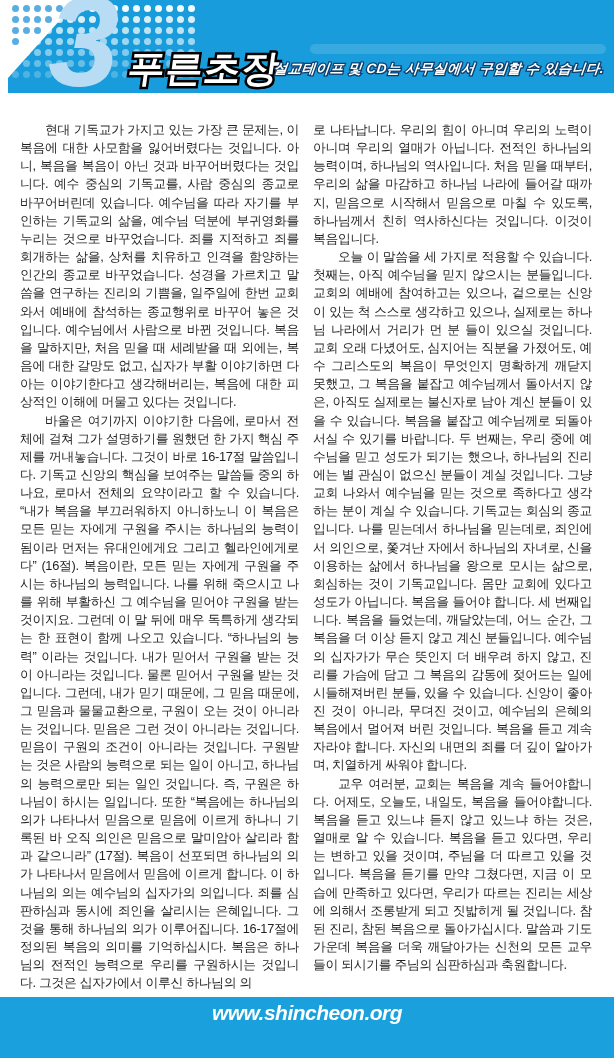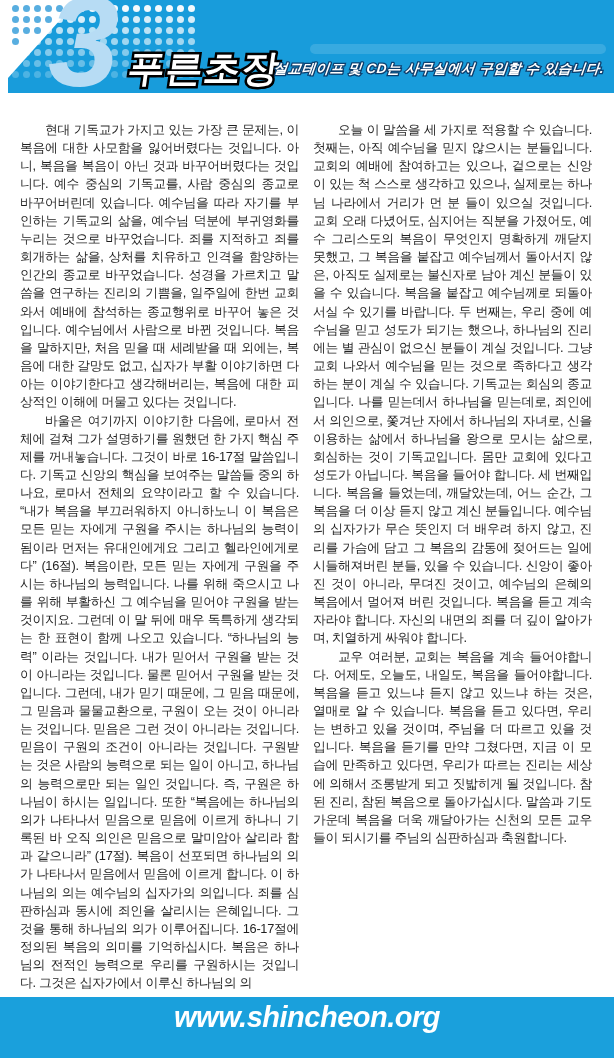--- a/index.html
+++ b/index.html
@@ -47,21 +47,21 @@
     margin:0;font-size:12.8px;line-height:18.15px;color:#1f1f1f;
     text-align:justify;word-break:break-all;letter-spacing:-0.3px;
   }
   .para.indent{text-indent:25px;}
   
   .footer{
     position:absolute;left:0;bottom:0;width:614px;height:61px;
     display:flex;justify-content:center;align-items:flex-start;
   }
   .footer-url{
-    margin-top:4px;font-size:29px;font-weight:bold;font-style:italic;
+    margin-top:4px;font-size:21px;font-weight:bold;font-style:italic;
     color:#ffffff;letter-spacing:-0.5px;
   }
 </style>
 </head>
 <body>
 
 <div class="header">
   <div class="band" style="background: linear-gradient(rgb(24, 156, 219), rgb(24, 156, 219));">
     <div class="wedge"></div>
   </div>
@@ -191,20 +191,21 @@
   <div class="tagline-bar"></div>
   <div class="tagline">설교테이프 및 CD는 사무실에서 구입할 수 있습니다.</div>
 </div>
 
 <div class="content">
   <div class="col">
       <p class="para indent" style="color: rgb(31, 31, 31);">현대 기독교가 가지고 있는 가장 큰 문제는, 이 복음에 대한 사모함을 잃어버렸다는 것입니다. 아니, 복음을 복음이 아닌 것과 바꾸어버렸다는 것입니다. 예수 중심의 기독교를, 사람 중심의 종교로 바꾸어버린데 있습니다. 예수님을 따라 자기를 부인하는 기독교의 삶을, 예수님 덕분에 부귀영화를 누리는 것으로 바꾸었습니다. 죄를 지적하고 죄를 회개하는 삶을, 상처를 치유하고 인격을 함양하는 인간의 종교로 바꾸었습니다. 성경을 가르치고 말씀을 연구하는 진리의 기쁨을, 일주일에 한번 교회 와서 예배에 참석하는 종교행위로 바꾸어 놓은 것입니다. 예수님에서 사람으로 바뀐 것입니다. 복음을 말하지만, 처음 믿을 때 세례받을 때 외에는, 복음에 대한 갈망도 없고, 십자가 부활 이야기하면 다 아는 이야기한다고 생각해버리는, 복음에 대한 피상적인 이해에 머물고 있다는 것입니다.</p>
       <p class="para indent" style="color: rgb(31, 31, 31);">바울은 여기까지 이야기한 다음에, 로마서 전체에 걸쳐 그가 설명하기를 원했던 한 가지 핵심 주제를 꺼내놓습니다. 그것이 바로 16-17절 말씀입니다. 기독교 신앙의 핵심을 보여주는 말씀들 중의 하나요, 로마서 전체의 요약이라고 할 수 있습니다. “내가 복음을 부끄러워하지 아니하노니 이 복음은 모든 믿는 자에게 구원을 주시는 하나님의 능력이 됨이라 먼저는 유대인에게요 그리고 헬라인에게로다” (16절). 복음이란, 모든 믿는 자에게 구원을 주시는 하나님의 능력입니다. 나를 위해 죽으시고 나를 위해 부활하신 그 예수님을 믿어야 구원을 받는 것이지요. 그런데 이 말 뒤에 매우 독특하게 생각되는 한 표현이 함께 나오고 있습니다. “하나님의 능력” 이라는 것입니다. 내가 믿어서 구원을 받는 것이 아니라는 것입니다. 물론 믿어서 구원을 받는 것입니다. 그런데, 내가 믿기 때문에, 그 믿음 때문에, 그 믿음과 물물교환으로, 구원이 오는 것이 아니라는 것입니다. 믿음은 그런 것이 아니라는 것입니다. 믿음이 구원의 조건이 아니라는 것입니다. 구원받는 것은 사람의 능력으로 되는 일이 아니고, 하나님의 능력으로만 되는 일인 것입니다. 즉, 구원은 하나님이 하시는 일입니다. 또한 “복음에는 하나님의 의가 나타나서 믿음으로 믿음에 이르게 하나니 기록된 바 오직 의인은 믿음으로 말미암아 살리라 함과 같으니라” (17절). 복음이 선포되면 하나님의 의가 나타나서 믿음에서 믿음에 이르게 합니다. 이 하나님의 의는 예수님의 십자가의 의입니다. 죄를 심판하심과 동시에 죄인을 살리시는 은혜입니다. 그것을 통해 하나님의 의가 이루어집니다. 16-17절에 정의된 복음의 의미를 기억하십시다. 복음은 하나님의 전적인 능력으로 우리를 구원하시는 것입니다. 그것은 십자가에서 이루신 하나님의 의</p>
     </div>
   <div class="col">
+      <p class="para" style="color: rgb(31, 31, 31);">로 나타납니다. 우리의 힘이 아니며 우리의 노력이 아니며 우리의 열매가 아닙니다. 전적인 하나님의 능력이며, 하나님의 역사입니다. 처음 믿을 때부터, 우리의 삶을 마감하고 하나님 나라에 들어갈 때까지, 믿음으로 시작해서 믿음으로 마칠 수 있도록, 하나님께서 친히 역사하신다는 것입니다. 이것이 복음입니다.</p>
       <p class="para indent" style="color: rgb(31, 31, 31);">오늘 이 말씀을 세 가지로 적용할 수 있습니다. 첫째는, 아직 예수님을 믿지 않으시는 분들입니다. 교회의 예배에 참여하고는 있으나, 겉으로는 신앙이 있는 척 스스로 생각하고 있으나, 실제로는 하나님 나라에서 거리가 먼 분 들이 있으실 것입니다. 교회 오래 다녔어도, 심지어는 직분을 가졌어도, 예수 그리스도의 복음이 무엇인지 명확하게 깨닫지 못했고, 그 복음을 붙잡고 예수님께서 돌아서지 않은, 아직도 실제로는 불신자로 남아 계신 분들이 있을 수 있습니다. 복음을 붙잡고 예수님께로 되돌아서실 수 있기를 바랍니다. 두 번째는, 우리 중에 예수님을 믿고 성도가 되기는 했으나, 하나님의 진리에는 별 관심이 없으신 분들이 계실 것입니다. 그냥 교회 나와서 예수님을 믿는 것으로 족하다고 생각하는 분이 계실 수 있습니다. 기독교는 회심의 종교입니다. 나를 믿는데서 하나님을 믿는데로, 죄인에서 의인으로, 쫓겨난 자에서 하나님의 자녀로, 신을 이용하는 삶에서 하나님을 왕으로 모시는 삶으로, 회심하는 것이 기독교입니다. 몸만 교회에 있다고 성도가 아닙니다. 복음을 들어야 합니다. 세 번째입니다. 복음을 들었는데, 깨달았는데, 어느 순간, 그 복음을 더 이상 듣지 않고 계신 분들입니다. 예수님의 십자가가 무슨 뜻인지 더 배우려 하지 않고, 진리를 가슴에 담고 그 복음의 감동에 젖어드는 일에 시들해져버린 분들, 있을 수 있습니다. 신앙이 좋아진 것이 아니라, 무뎌진 것이고, 예수님의 은혜의 복음에서 멀어져 버린 것입니다. 복음을 듣고 계속 자라야 합니다. 자신의 내면의 죄를 더 깊이 알아가며, 치열하게 싸워야 합니다.</p>
       <p class="para indent" style="color: rgb(31, 31, 31);">교우 여러분, 교회는 복음을 계속 들어야합니다. 어제도, 오늘도, 내일도, 복음을 들어야합니다. 복음을 듣고 있느냐 듣지 않고 있느냐 하는 것은, 열매로 알 수 있습니다. 복음을 듣고 있다면, 우리는 변하고 있을 것이며, 주님을 더 따르고 있을 것입니다. 복음을 듣기를 만약 그쳤다면, 지금 이 모습에 만족하고 있다면, 우리가 따르는 진리는 세상에 의해서 조롱받게 되고 짓밟히게 될 것입니다. 참된 진리, 참된 복음으로 돌아가십시다. 말씀과 기도 가운데 복음을 더욱 깨달아가는 신천의 모든 교우들이 되시기를 주님의 심판하심과 축원합니다.</p>
     </div>
 </div>
 
 <div class="footer" style="background: rgb(26, 160, 220);">
   <div class="footer-url">www.shincheon.org</div>
 </div>
 
 </body></html>

